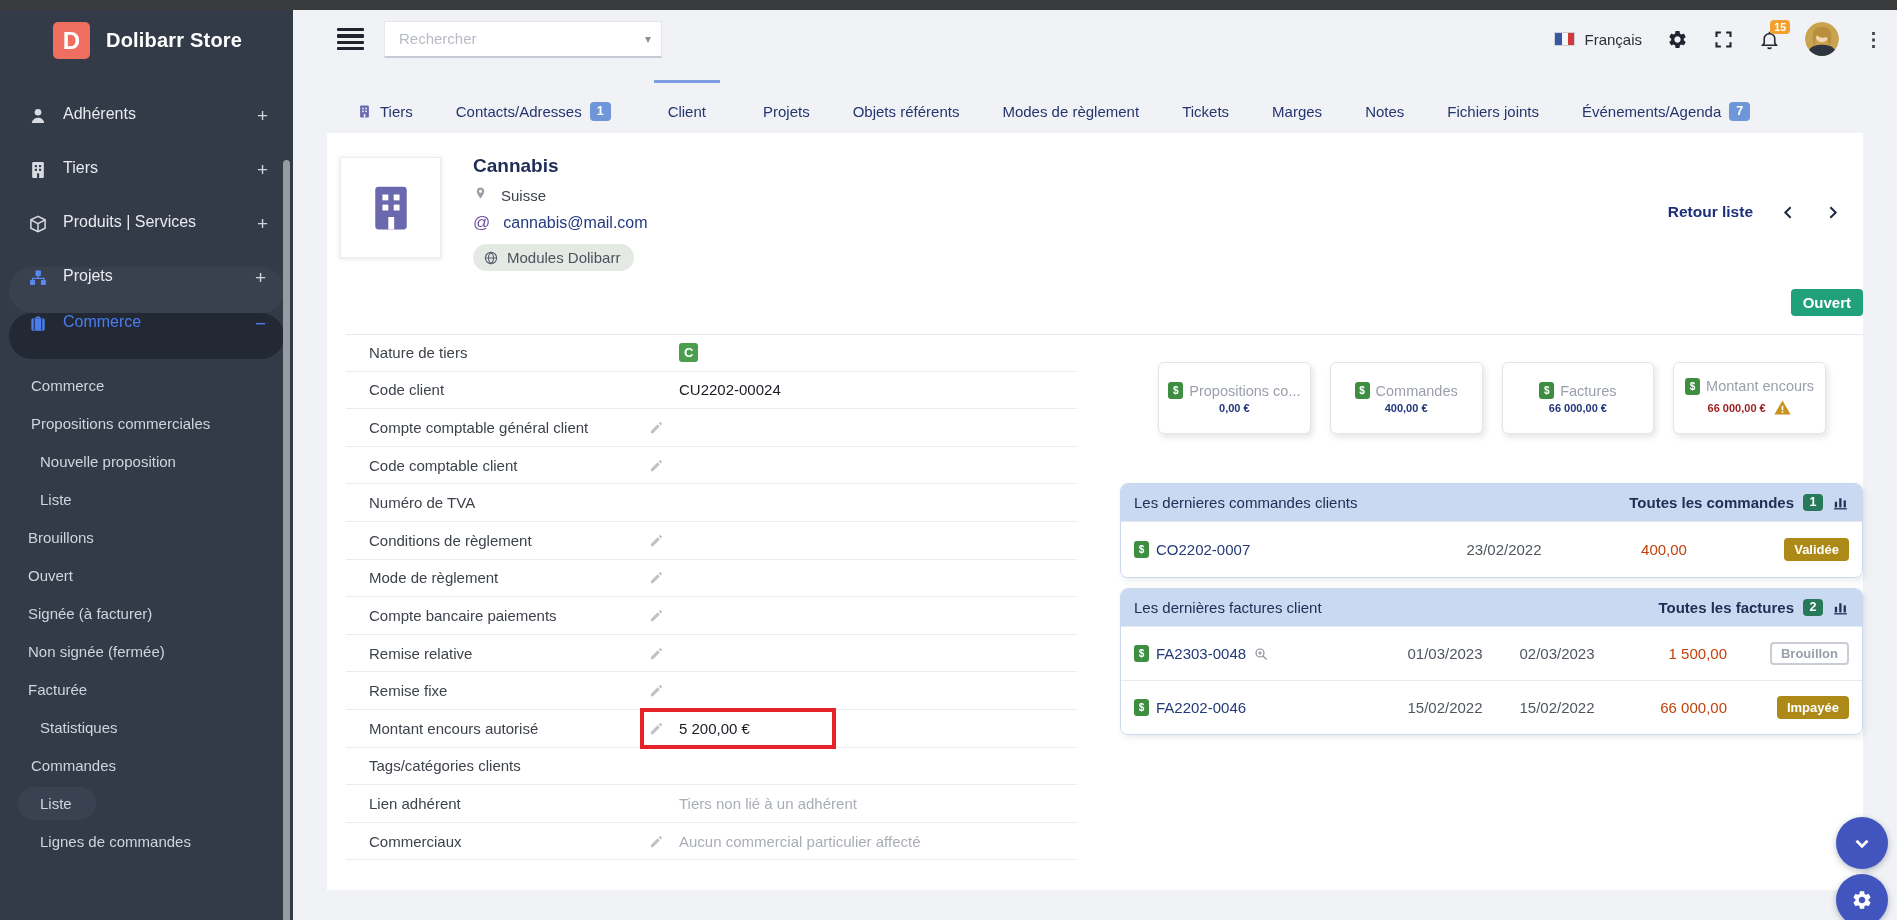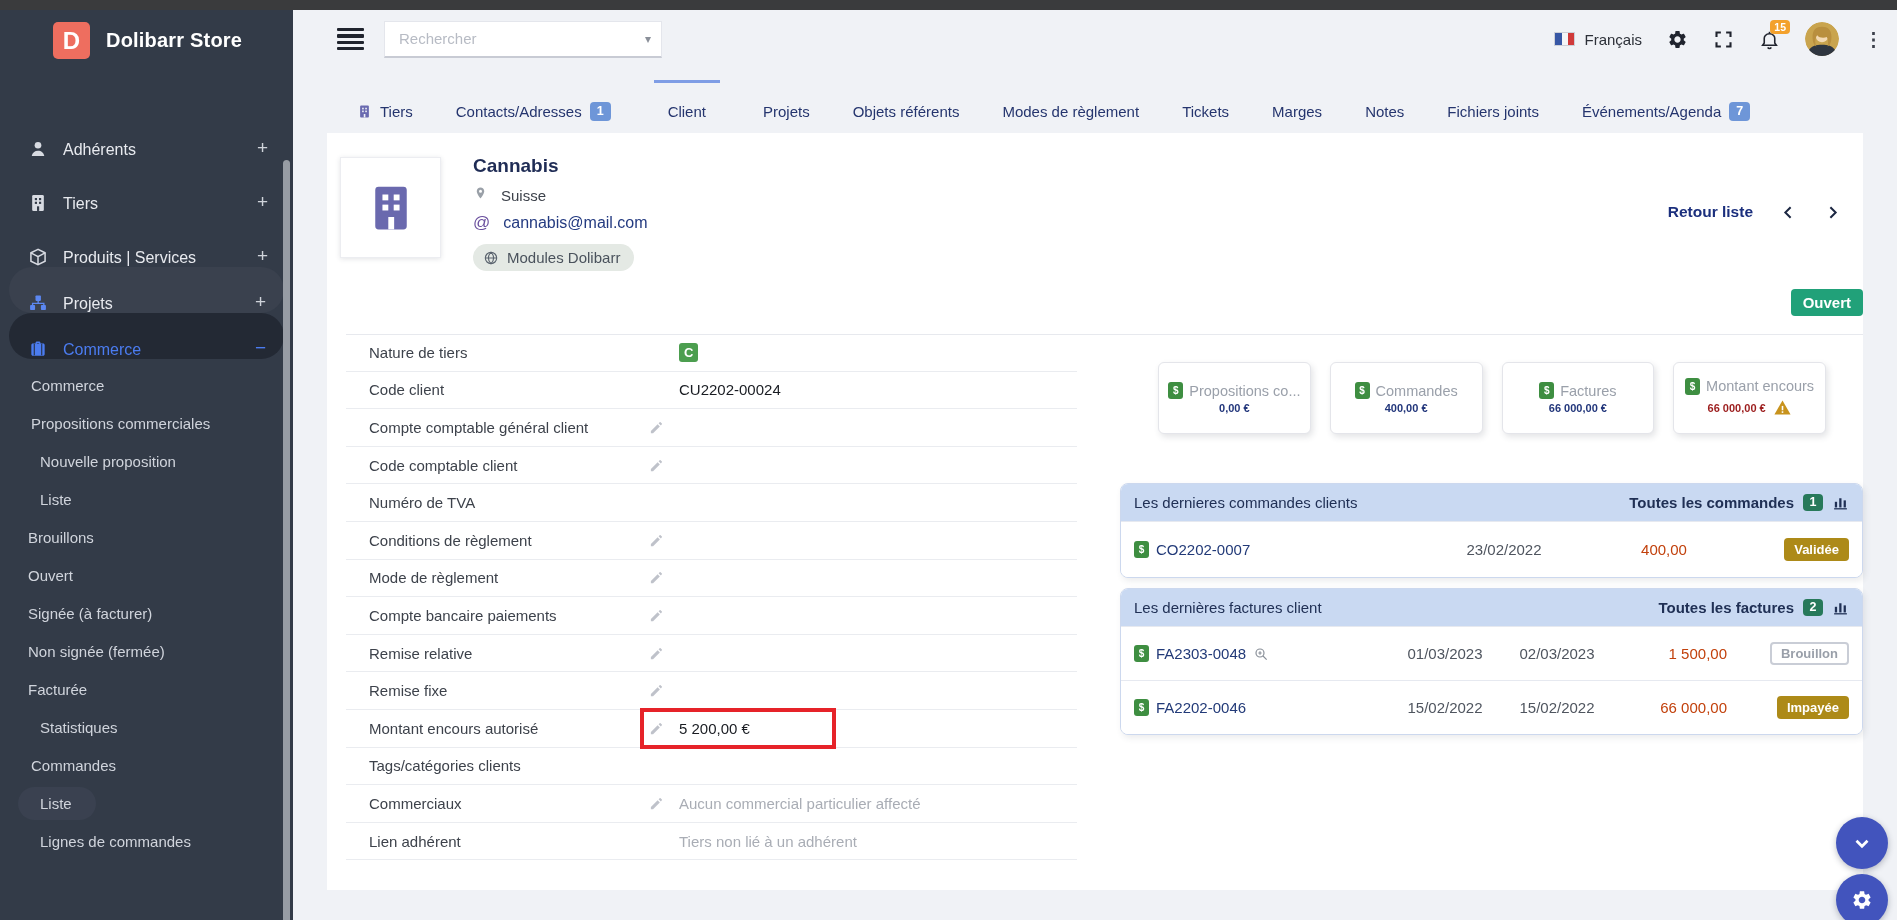--- a/index.html
+++ b/index.html
@@ -13,21 +13,21 @@
   }
   
   .topstrip { position:absolute; left:0; top:0; width:100%; height:10px; background:#3a3b3d; z-index:30; }
 
   
   .sidebar { position:absolute; left:0; top:10px; bottom:0; width:293px; background:#333b48; z-index:10; }
   .logo { display:flex; align-items:center; gap:16px; padding:12px 0 0 53px; cursor:pointer; }
   .logo-sq { width:37px; height:37px; background:#ee6e5f; border-radius:5px; color:#fff; font-size:24px; font-weight:bold; display:flex; align-items:center; justify-content:center; }
   .logo-text { color:#fff; font-size:20px; font-weight:600; letter-spacing:.2px; }
   .nav { margin-top:46px; }
-  .nav-item { height:54px; display:flex; align-items:flex-end; padding:0 25px 0 28px; color:#e8eaef; font-size:16px; cursor:pointer; position:relative; }
+  .nav-item { height:54px; display:flex; align-items:flex-start; padding:0 25px 0 28px; color:#e8eaef; font-size:16px; cursor:pointer; position:relative; }
   .nav-item .nicon { width:21px; height:21px; margin-right:14px; flex:0 0 auto; display:flex; align-items:center; }
   .nav-item .nicon svg { width:20px; height:20px; }
   .nav-item .nlabel { flex:1; }
   .nav-item .naction { color:#cfd3da; font-size:19px; font-weight:400; }
   .nav-item.pill { background:#3a414e; border-radius:24px; margin:0 9px; padding:0 18px 0 19px; height:46px; }
   .nav-item.active { background:#232934; border-radius:24px; margin:0 9px; padding:0 18px 0 19px; height:46px; color:#4b7cf0; }
   .nav-item.active .naction { color:#4b7cf0; }
   .nav-item.c-white { color:#e8eaef; }
   .submenu { list-style:none; margin-top:8px; }
   .submenu li { color:#d0d4dc; font-size:15px; height:38px; line-height:38px; cursor:pointer; white-space:nowrap; }
@@ -463,32 +463,32 @@
               <path d="M3 17.5V21h3.5L17.3 10.2l-3.5-3.5L3 17.5zM20.6 6.9c.4-.4.4-1 0-1.4l-2.1-2.1c-.4-.4-1-.4-1.4 0l-1.7 1.7 3.5 3.5 1.7-1.7z"></path>
             </svg>
           </span>
         <span class="fvalue">5 200,00 €</span>
         <span class="hl-box"></span>
       </div>
       <div class="frow">
         <span class="flabel">Tags/catégories clients</span>
       </div>
       <div class="frow">
-        <span class="flabel">Commerciaux</span>
-        <span class="fedit">
-            <svg viewBox="0 0 24 24" fill="#bfc2ca">
-              <path d="M3 17.5V21h3.5L17.3 10.2l-3.5-3.5L3 17.5zM20.6 6.9c.4-.4.4-1 0-1.4l-2.1-2.1c-.4-.4-1-.4-1.4 0l-1.7 1.7 3.5 3.5 1.7-1.7z"></path>
-            </svg>
-          </span>
-        <span class="fvalue muted">Aucun commercial particulier affecté</span>
-      </div>
-      <div class="frow">
         <span class="flabel">Lien adhérent</span>
         <span class="fedit"></span>
         <span class="fvalue muted">Tiers non lié à un adhérent</span>
+      </div>
+      <div class="frow">
+        <span class="flabel">Commerciaux</span>
+        <span class="fedit">
+            <svg viewBox="0 0 24 24" fill="#bfc2ca">
+              <path d="M3 17.5V21h3.5L17.3 10.2l-3.5-3.5L3 17.5zM20.6 6.9c.4-.4.4-1 0-1.4l-2.1-2.1c-.4-.4-1-.4-1.4 0l-1.7 1.7 3.5 3.5 1.7-1.7z"></path>
+            </svg>
+          </span>
+        <span class="fvalue muted">Aucun commercial particulier affecté</span>
       </div>
     </div>
 
     <div class="rcol">
 
       <div class="stat-cards">
         <div class="stat-card">
           <span class="sc-label">
               <span class="docicon">$</span>
               <span>Propositions co...</span>

